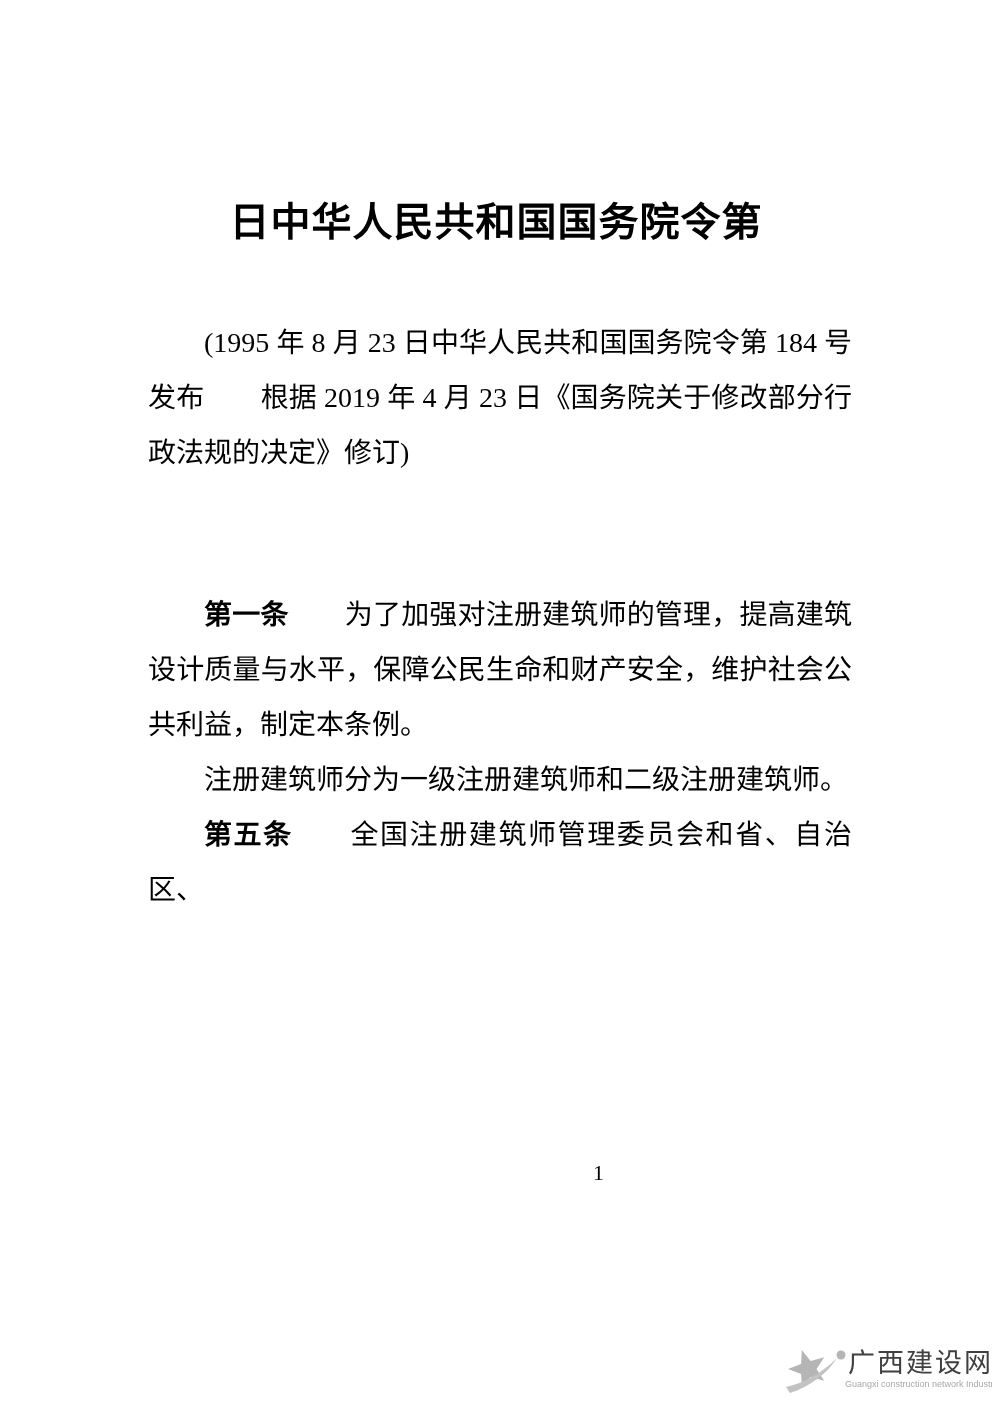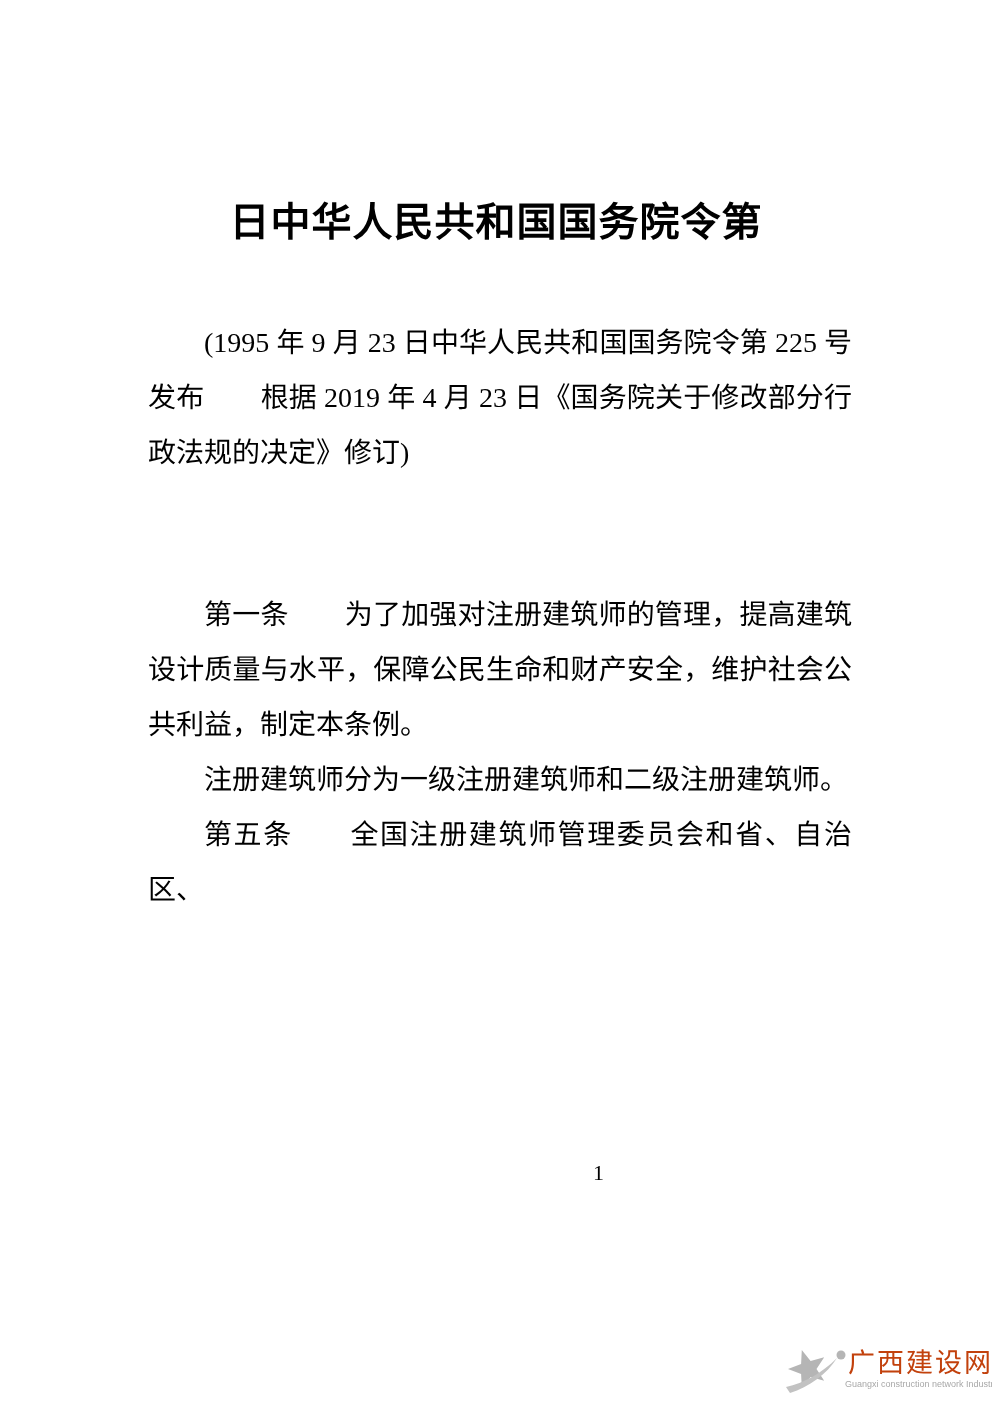--- a/index.html
+++ b/index.html
@@ -58,21 +58,21 @@
   }
   .articles p {
     margin: 0;
     font-size: 28px;
     line-height: 55px;
     text-align: justify;
     text-indent: 2em;
   }
   .article-label {
     font-family: "Liberation Sans", sans-serif;
-    font-weight: normal;
+    font-weight: bold;
     margin-top: 32px;
   }
   .label-gap {
     display: inline-block;
     width: 2em;
   }
   .page-number {
     position: absolute;
     top: 1161px;
     left: 593px;
@@ -92,21 +92,21 @@
     left: 0;
     top: 0;
   }
   .watermark .site-name {
     position: absolute;
     left: 70px;
     top: 6px;
     font-size: 27px;
     line-height: 30px;
     letter-spacing: 2px;
-    color: #c2410c;
+    color: #404040;
     font-family: "Liberation Serif", serif;
     white-space: nowrap;
   }
   .watermark .tagline {
     position: absolute;
     left: 67px;
     top: 37px;
     font-size: 9px;
     line-height: 11px;
     color: #a8a8a8;
@@ -114,21 +114,21 @@
     white-space: nowrap;
   }
 </style>
 </head>
 <body>
 
 <div class="page">
 
   <div class="doc-title">日中华人民共和国国务院令第</div>
 
-  <p class="preamble">(1995 年 9 月 23 日中华人民共和国国务院令第 225 号发布　　根据 2019 年 4 月 23 日《国务院关于修改部分行政法规的决定》修订)</p>
+  <p class="preamble">(1995 年 8 月 23 日中华人民共和国国务院令第 184 号发布　　根据 2019 年 4 月 23 日《国务院关于修改部分行政法规的决定》修订)</p>
 
 
   <div class="articles">
 
     <p><span class="article-label">第一条</span><span class="label-gap"></span><span>为了加强对注册建筑师的管理，提高建筑设计质量与水平，保障公民生命和财产安全，维护社会公共利益，制定本条例。</span></p>
 
 
     <p><span>注册建筑师分为一级注册建筑师和二级注册建筑师。</span></p>
 
 

